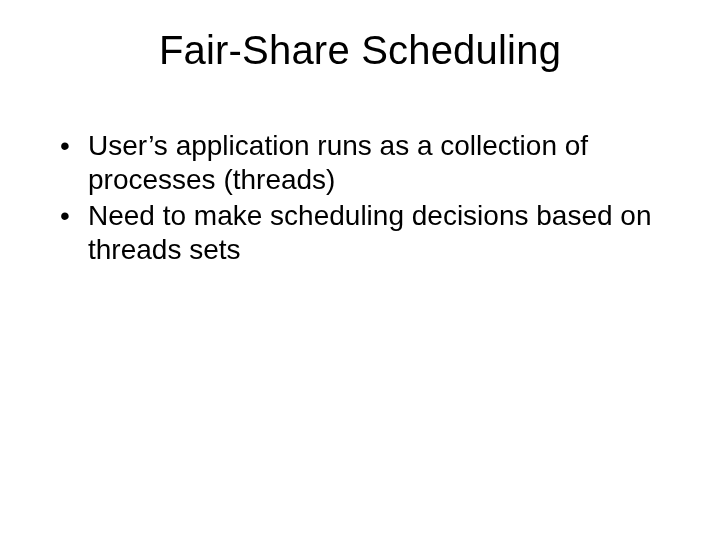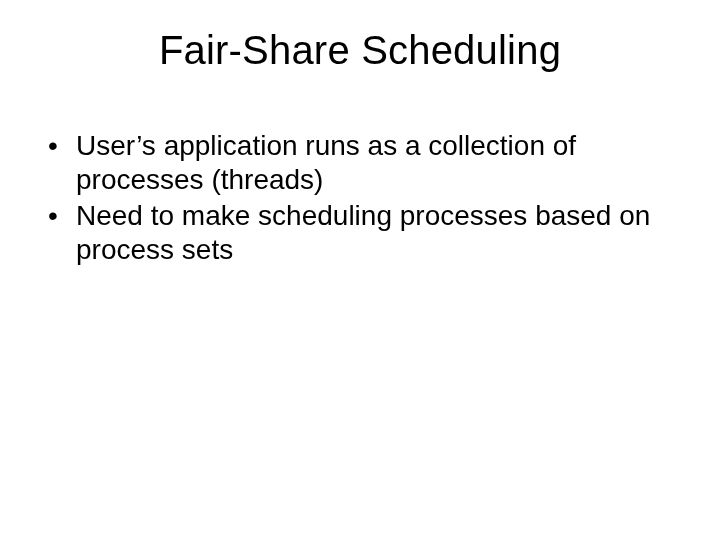--- a/index.html
+++ b/index.html
@@ -20,21 +20,21 @@
   }
   .title {
     text-align: center;
     font-size: 40px;
     font-weight: 400;
     margin: 0 0 56px 0;
     letter-spacing: 0.2px;
   }
   ul.bullets {
     list-style: none;
-    margin: 4px;
+    margin: 16px;
     padding: 0 10px 0 8px;
   }
   ul.bullets li {
     position: relative;
     font-size: 28px;
     line-height: 1.22;
     padding-left: 34px;
     margin: 0 0 2px 0;
   }
   ul.bullets li::before {
@@ -46,15 +46,15 @@
     line-height: 1.22;
   }
 </style>
 </head>
 <body>
 
 <div class="slide">
   <h1 class="title">Fair-Share Scheduling</h1>
   <ul class="bullets">
     <li>User’s application runs as a collection of processes (threads)</li>
-    <li>Need to make scheduling processes based on process sets</li>
+    <li>Need to make scheduling decisions based on threads sets</li>
   </ul>
 </div>
 
 </body></html>

